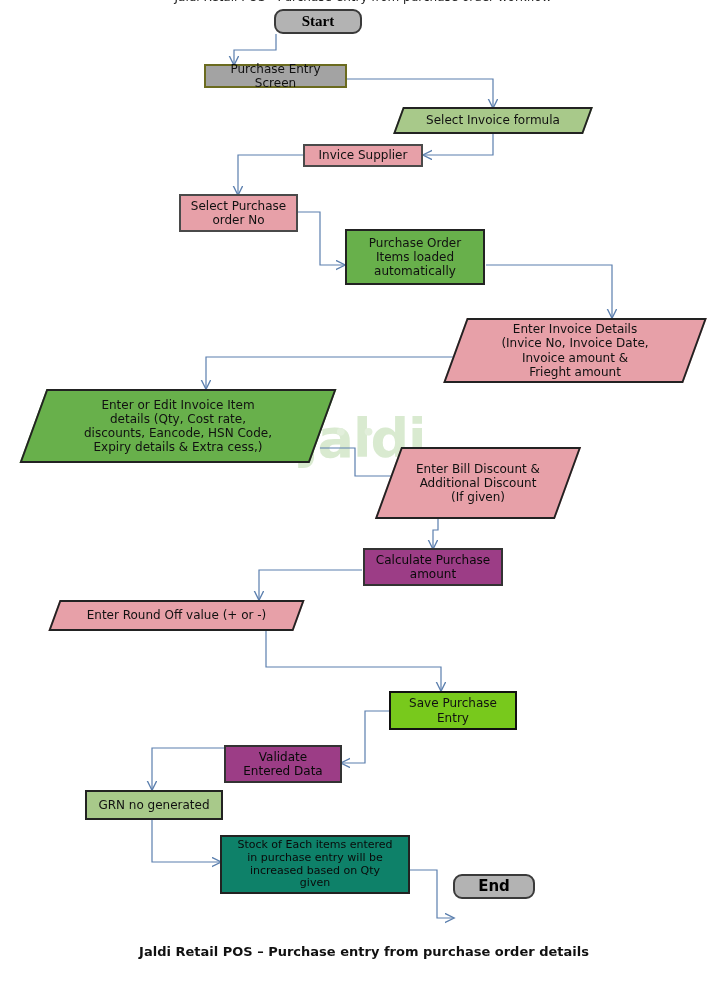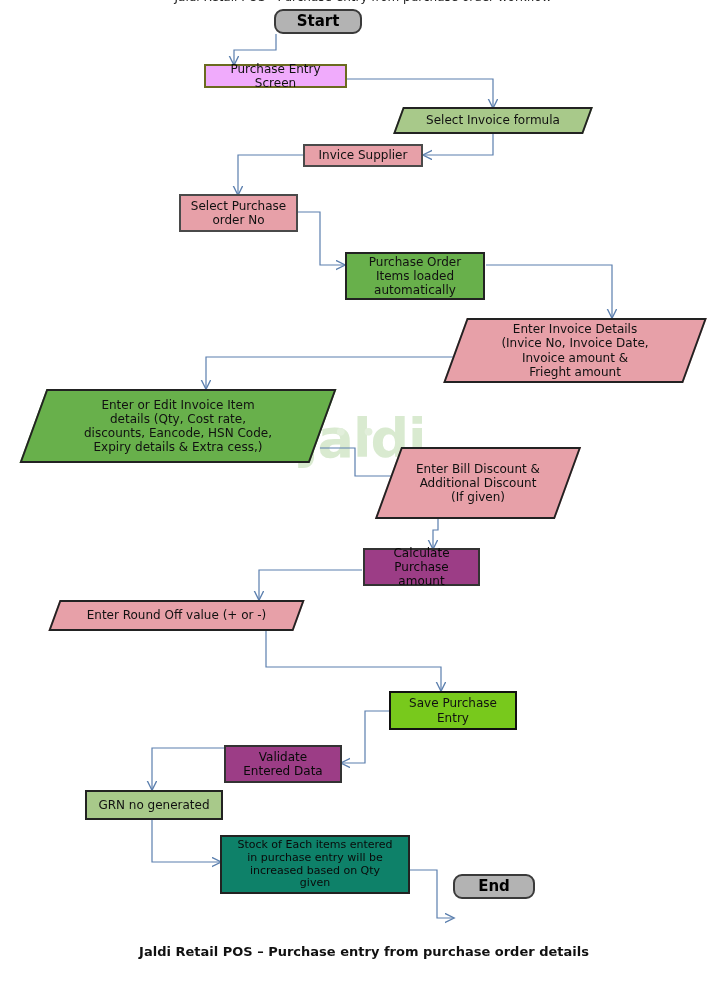--- a/index.html
+++ b/index.html
@@ -83,21 +83,21 @@
     left: 0; top: 0; right: 0; bottom: 0;
     transform: skewX(-20deg);
     border: 2px solid #222222;
     box-sizing: border-box;
   }
   .para .lbl {
     position: relative;
     z-index: 2;
   }
   
-  .fill-yellow   { background: #f0abfc; border-color: #6b6b1f; }
+  .fill-yellow   { background: #a3a3a3; border-color: #6b6b1f; }
   .fill-pink     { background: #e7a0a8; border-color: #4a4a4a; }
   .fill-green    { background: #68b04b; border-color: #222222; }
   .fill-lgreen   { background: #a8c98a; border-color: #222222; }
   .fill-lime     { background: #78c91c; border-color: #111111; }
   .fill-purple   { background: #9c3d86; border-color: #333333; color: #0a0a0a; }
   .fill-teal     { background: #0e8169; border-color: #222222; color: #0a0a0a; }
   .fill-gray     { background: #b3b3b3; }
 
   
   .conn {
@@ -178,21 +178,21 @@
 
         <path d="M225,748 L152,748 L152,789"></path>
 
         <path d="M152,820 L152,862 L220,862"></path>
 
         <path d="M410,870 L437,870 L437,918 L453,918"></path>
       </g>
     </svg>
   </div>
 
-  <div class="node term fill-gray" style="left:274px;top:9px;width:88px;height:25px;">
+  <div class="node term fill-gray" style="left:274px;top:9px;width:88px;height:25px;font-family:Liberation Serif, serif;">
     <span class="lbl">Start</span>
   </div>
 
   <div class="node rect fill-yellow" style="left:204px;top:64px;width:143px;height:24px;">
     <span class="lbl">Purchase Entry Screen</span>
   </div>
 
   <div class="node para" style="left:398px;top:107px;width:190px;height:27px;">
     <div class="skewbox fill-lgreen"></div>
     <span class="lbl">Select Invoice formula</span>
@@ -200,21 +200,21 @@
 
   <div class="node rect fill-pink" style="left:303px;top:144px;width:120px;height:23px;">
     <span class="lbl">Invice Supplier</span>
   </div>
 
   <div class="node rect fill-pink" style="left:179px;top:194px;width:119px;height:38px;">
     <span class="lbl">Select Purchase
 order No</span>
   </div>
 
-  <div class="node rect fill-green" style="left:345px;top:252px;width:140px;height:48px;">
+  <div class="node rect fill-green" style="left:345px;top:229px;width:140px;height:56px;">
     <span class="lbl">Purchase Order
 Items loaded
 automatically</span>
   </div>
 
   <div class="node para" style="left:455px;top:318px;width:240px;height:65px;">
     <div class="skewbox fill-pink"></div>
     <span class="lbl">Enter Invoice Details
 (Invice No, Invoice Date,
 Invoice amount &amp;
@@ -229,21 +229,21 @@
 Expiry details &amp;  Extra cess,)</span>
   </div>
 
   <div class="node para" style="left:388px;top:447px;width:180px;height:72px;">
     <div class="skewbox fill-pink"></div>
     <span class="lbl">Enter Bill Discount &amp;
 Additional Discount
 (If given)</span>
   </div>
 
-  <div class="node rect fill-purple" style="left:363px;top:548px;width:117px;height:38px;">
+  <div class="node rect fill-purple" style="left:363px;top:548px;width:140px;height:38px;">
     <span class="lbl">Calculate Purchase
 amount</span>
   </div>
 
   <div class="node para" style="left:54px;top:600px;width:245px;height:31px;">
     <div class="skewbox fill-pink"></div>
     <span class="lbl">Enter Round Off value (+ or -)</span>
   </div>
 
   <div class="node rect fill-lime" style="left:389px;top:691px;width:128px;height:39px;">

